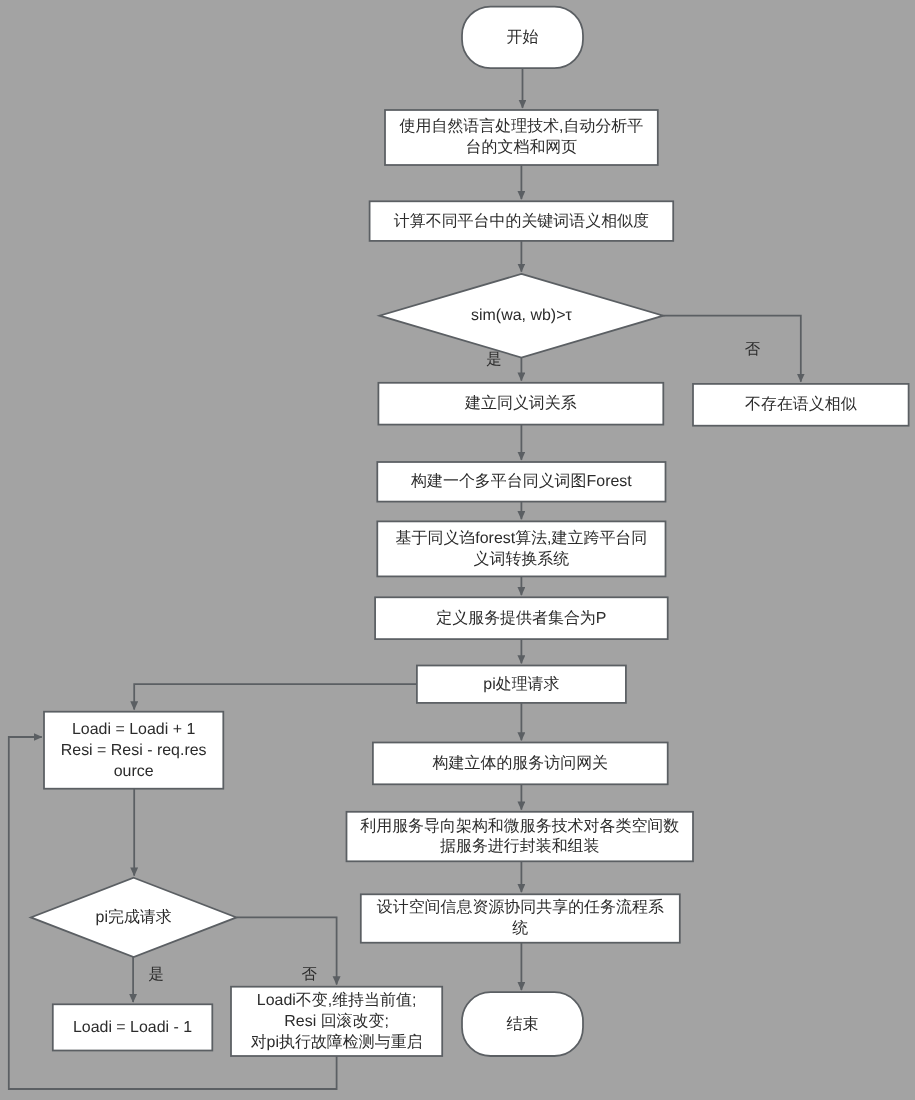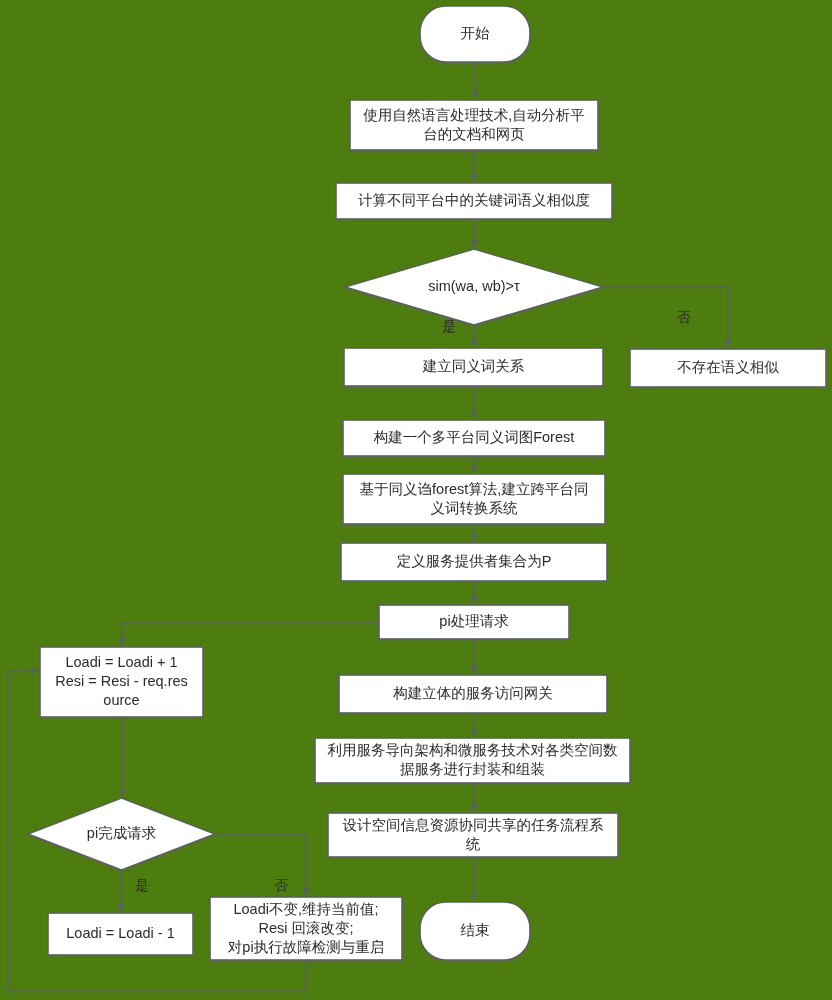--- a/index.html
+++ b/index.html
@@ -11,21 +11,21 @@
   body {
     width: 832px;
     height: 1000px;
     font-family: "Liberation Sans", "DejaVu Sans", sans-serif;
     overflow: hidden;
   }
   #flow-root {
     position: relative;
     width: 832px;
     height: 1000px;
-    background: #4d7c0f;
+    background: #a3a3a3;
   }
   svg#flow-svg {
     position: absolute;
     left: 0;
     top: 0;
     width: 832px;
     height: 1000px;
     display: block;
   }
   .shape-rect {

